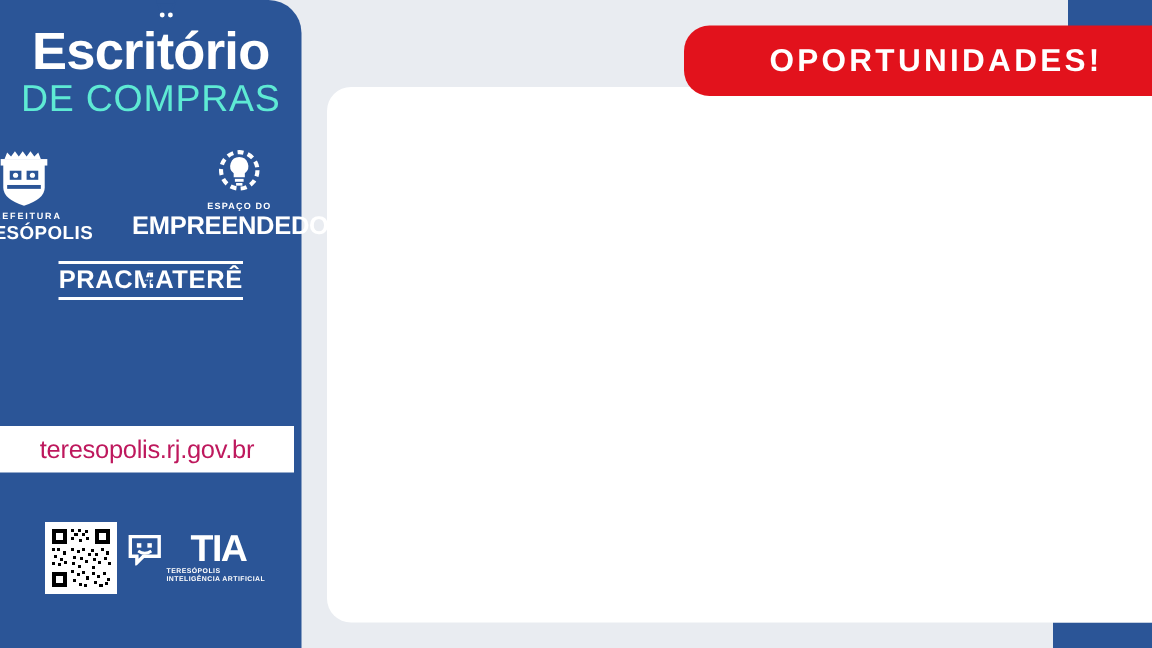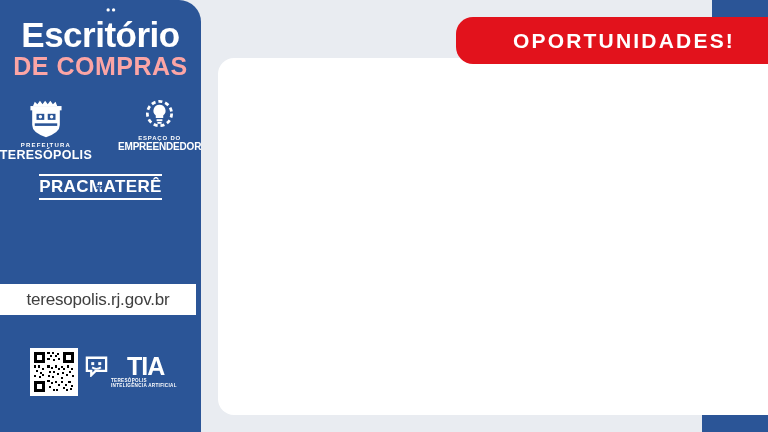--- a/index.html
+++ b/index.html
@@ -28,21 +28,21 @@
     border-bottom-right-radius:0;
     display:flex; flex-direction:column; align-items:center;
     z-index:3;
   }
   .brand{ margin-top:17px; text-align:center; width:100%; }
   .brand-line1{
     color:#ffffff; font-size:35px; font-weight:bold; letter-spacing:-0.5px;
     line-height:1.0; position:relative; display:inline-block;
   }
   .brand-line2{
-    color:#fca5a5; font-size:25px; font-weight:bold; letter-spacing:0.5px;
+    color:#5eead4; font-size:25px; font-weight:normal; letter-spacing:0.5px;
     line-height:1.05; margin-top:1px;
   }
   
   .cart-glyph{
     position:absolute; left:101px; top:-3px; width:17px; height:15px;
   }
 
   .logo-row{
     margin-top:20px; width:100%;
     display:flex; justify-content:center; align-items:flex-start; gap:26px;
@@ -55,42 +55,42 @@
   }
   .crest-main{
     color:#ffffff; font-size:12.5px; font-weight:bold; letter-spacing:0.3px;
     margin-top:0px;
   }
   .bulb-svg{ width:33px; height:34px; display:block; margin-bottom:2px;}
   .emp-sub{
     color:#ffffff; font-size:6px; font-weight:bold; letter-spacing:0.8px;
   }
   .emp-main{
-    color:#ffffff; font-size:10px; font-weight:bold; letter-spacing:-0.2px;
+    color:#ffffff; font-size:17px; font-weight:bold; letter-spacing:-0.2px;
   }
 
   .pracmatere{
     margin-top:12px;
     color:#ffffff; font-size:17px; font-weight:bold; letter-spacing:0.4px;
     border-top:2.5px solid #ffffff; border-bottom:2.5px solid #ffffff;
     padding:1px 0; position:relative; display:inline-block;
   }
   .pracmatere .cart2{
     position:absolute; left:53px; top:1px; width:13px; height:14px;
   }
 
   .bag-wrap{ margin-top:7px; }
   .bag-svg{ width:46px; height:47px; display:block; }
 
   .url-bar{
     position:absolute; left:0; top:284px; width:196px; height:31px;
     background:#ffffff; display:flex; align-items:center; justify-content:center;
   }
   .url-text{
-    color:#404040; font-size:17px; font-weight:normal; letter-spacing:-0.2px;
+    color:#be185d; font-size:17px; font-weight:normal; letter-spacing:-0.2px;
   }
 
   .tia-block{
     position:absolute; left:30px; top:348px;
     display:flex; align-items:center; gap:7px;
   }
   .qr{
     width:48px; height:48px; background:#ffffff; padding:3px;
     display:block;
   }

